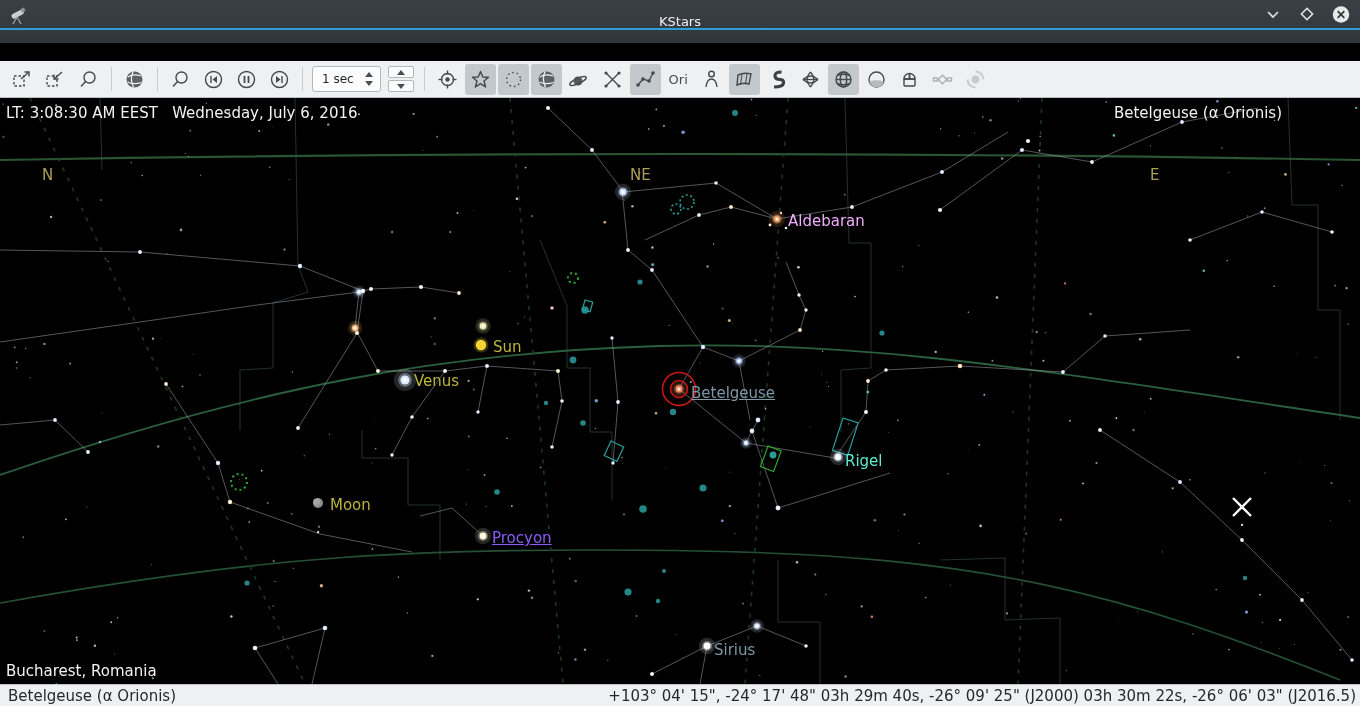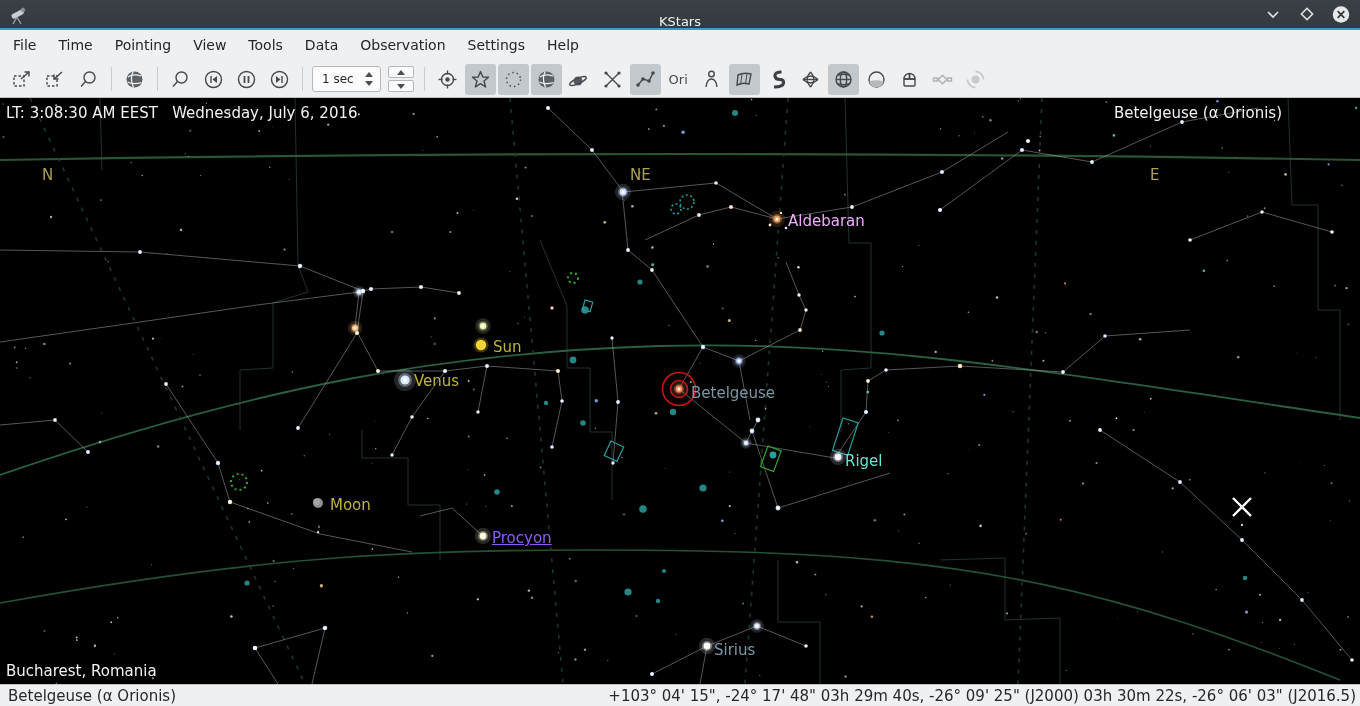--- a/index.html
+++ b/index.html
@@ -86,31 +86,20 @@
       <div class="winbtn">
         <svg width="19" height="19" viewBox="0 0 19 19">
             <circle cx="9.5" cy="9.5" r="8.7" fill="#e6e9ea"></circle>
             <path d="M6 6 L13 13 M13 6 L6 13" stroke="#2f3338" stroke-width="1.8"></path>
           </svg>
       </div>
     </div>
   </div>
   <div class="accentline"></div>
 
-  <div class="menubar" id="menubar">
-      <div class="menu-item">File</div>
-      <div class="menu-item">Time</div>
-      <div class="menu-item">Pointing</div>
-      <div class="menu-item">View</div>
-      <div class="menu-item">Tools</div>
-      <div class="menu-item">Data</div>
-      <div class="menu-item">Observation</div>
-      <div class="menu-item">Settings</div>
-      <div class="menu-item">Help</div>
-    </div>
 
   <div class="toolbar" id="toolbar">
       <div class="tb-btn">
         <span style="display:flex">
           <svg width="21" height="21" viewBox="0 0 21 21">
             <rect x="2" y="7" width="10" height="10" stroke="#45494d" stroke-width="1.4" fill="none" stroke-dasharray="2.5,2"></rect>
             <line x1="9" y1="10" x2="17" y2="3" stroke="#45494d" stroke-width="1.4" fill="none"></line>
             <path d="M12.5 3 H17 V7.5" stroke="#45494d" stroke-width="1.4" fill="none"></path>
           </svg>
         </span>
@@ -927,21 +916,21 @@
           <path d="M1233 400 L1251 418 M1233 418 L1251 400" stroke="#ffffff" stroke-width="2.4"></path>
         </g>
       </svg>
     <div class="corner-text" style="left:6px;top:6px;">LT: 3:08:30 AM EEST   Wednesday, July 6, 2016</div>
     <div class="corner-text" style="right:78px;top:6px;">Betelgeuse (α Orionis)</div>
     <div class="corner-text" style="left:6px;top:564px;">Bucharest, Romania</div>
     <div id="skylabels">
         <div class="sky-label" style="left: 788px; top: 114px; color: #f0abfc;">Aldebaran</div>
         <div class="sky-label" style="left: 493px; top: 240px; color: rgb(189, 180, 58);">Sun</div>
         <div class="sky-label" style="left: 414px; top: 274px; color: rgb(189, 180, 58);">Venus</div>
-        <div class="sky-label" style="left: 691px; top: 286px; color: rgb(125, 151, 166);">Betelgeuse</div>
+        <div class="sky-label" style="left: 691px; top: 286px; color: rgb(125, 151, 166); text-decoration: underline;">Betelgeuse</div>
         <div class="sky-label" style="left: 845px; top: 354px; color: #5eead4;">Rigel</div>
         <div class="sky-label" style="left: 330px; top: 398px; color: rgb(189, 180, 58);">Moon</div>
         <div class="sky-label" style="left: 492px; top: 431px; color: #8b5cf6; text-decoration: underline;">Procyon</div>
         <div class="sky-label" style="left: 714px; top: 543px; color: rgb(125, 151, 166);">Sirius</div>
         <div class="sky-label" style="left: 42px; top: 68px; color: rgb(172, 159, 86);">N</div>
         <div class="sky-label" style="left: 630px; top: 68px; color: rgb(172, 159, 86);">NE</div>
         <div class="sky-label" style="left: 1150px; top: 68px; color: rgb(172, 159, 86);">E</div>
       </div>
   </div>
 

